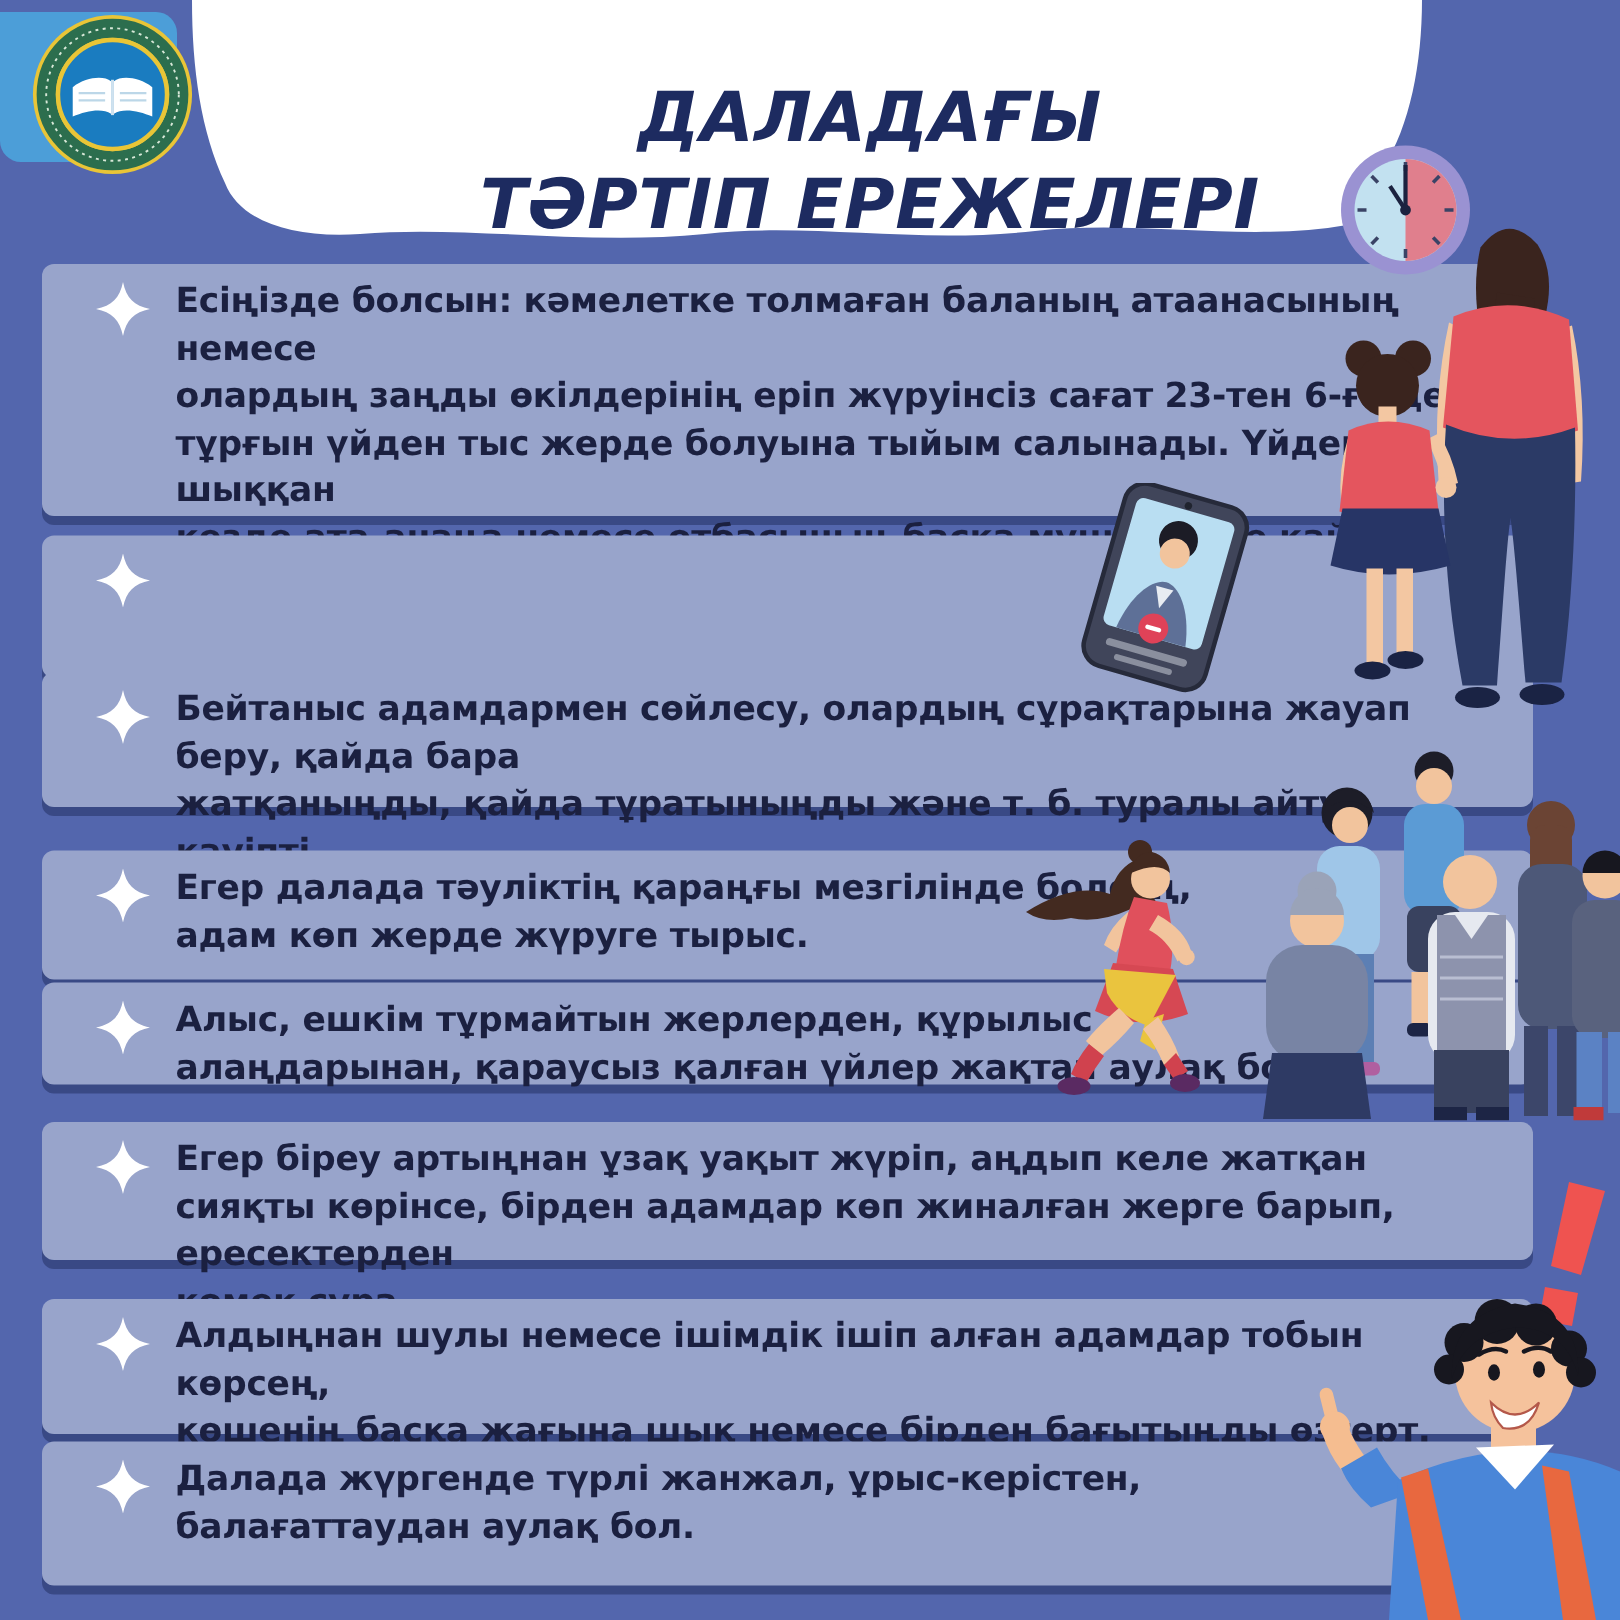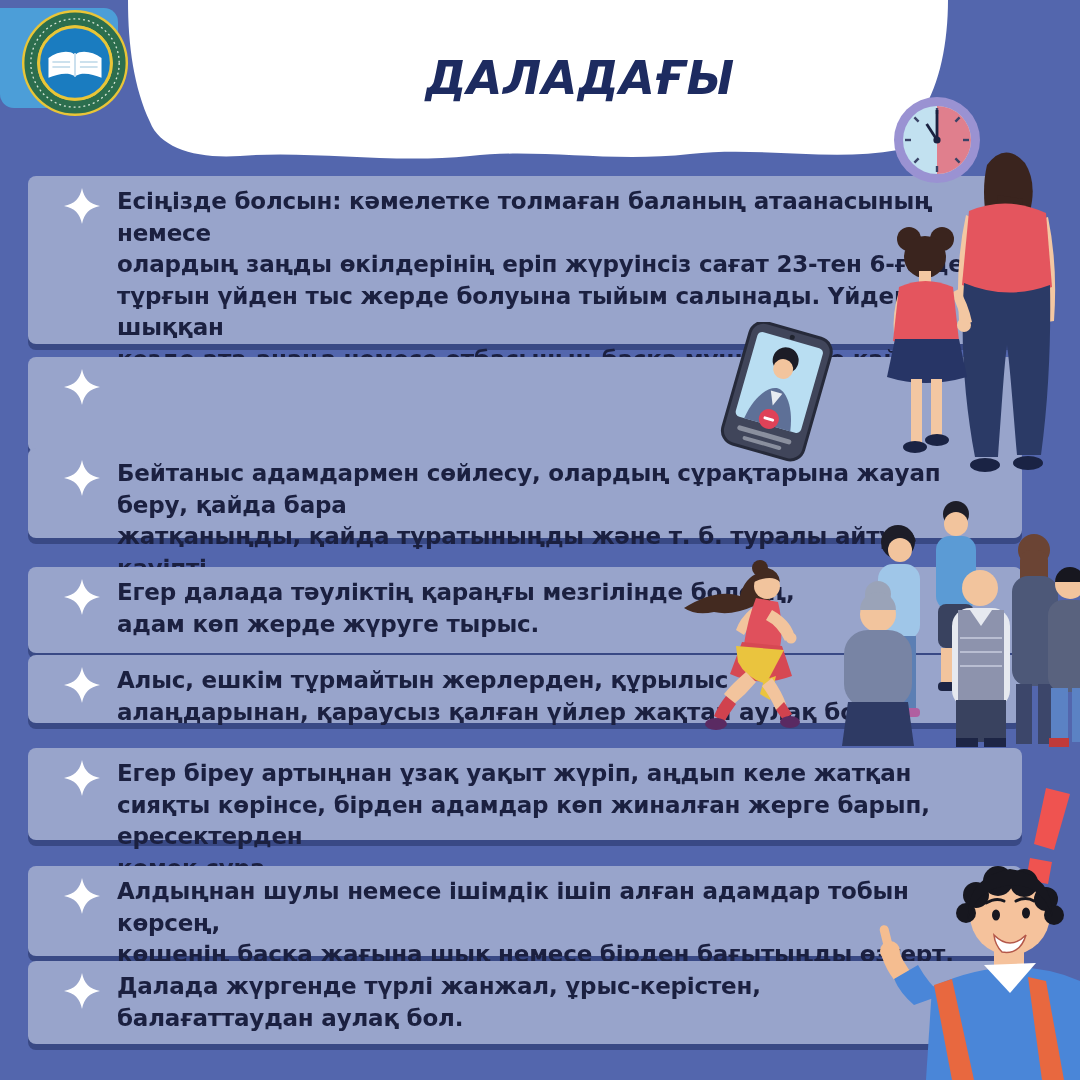--- a/index.html
+++ b/index.html
@@ -43,20 +43,21 @@
     <circle cx="56" cy="56" r="45" fill="none" stroke="#d8e8d8" stroke-width="1.3" stroke-dasharray="2 3"></circle>
     <circle cx="56" cy="56" r="37" fill="#1a7cc0" stroke="#e9c537" stroke-width="3"></circle>
     <path d="M29,51 C38,44 50,43 55,47 L55,69 C49,65 38,67 29,71 Z" fill="#ffffff"></path>
     <path d="M83,51 C74,44 62,43 57,47 L57,69 C63,65 74,67 83,71 Z" fill="#ffffff"></path>
     <rect x="55" y="46" width="2" height="24" fill="#cfe2ef"></rect>
     <path d="M33,55 h18 M33,60 h18 M61,55 h18 M61,60 h18" stroke="#bcd7e8" stroke-width="1.5"></path>
   </svg>
 
   <h1 class="title">
     <span>ДАЛАДАҒЫ</span>
+    <span>ТӘРТІП ЕРЕЖЕЛЕРІ</span>
   </h1>
 
   <div class="band" style="top:176px;height:168px">
     <svg class="star" width="36" height="36" viewBox="0 0 34 34">
         <path d="M17,0 C19,10 24,15 34,17 C24,19 19,24 17,34 C15,24 10,19 0,17 C10,15 15,10 17,0 Z" fill="#ffffff"></path>
       </svg>
     <p class="rule-text">Есіңізде болсын: кәмелетке толмаған баланың атаанасының немесе
 олардың заңды өкілдерінің еріп жүруінсіз сағат 23-тен 6-ға дейін
 тұрғын үйден тыс жерде болуына тыйым салынады. Үйден шыққан
 кезде ата-анаңа немесе отбасының басқа мүшелеріне қайда барып,
@@ -96,21 +97,21 @@
 сияқты көрінсе, бірден адамдар көп жиналған жерге барып, ересектерден
 көмек сұра.</p>
   </div>
   <div class="band" style="top:866px;height:90px">
     <svg class="star" width="36" height="36" viewBox="0 0 34 34">
         <path d="M17,0 C19,10 24,15 34,17 C24,19 19,24 17,34 C15,24 10,19 0,17 C10,15 15,10 17,0 Z" fill="#ffffff"></path>
       </svg>
     <p class="rule-text">Алдыңнан  шулы немесе ішімдік ішіп алған адамдар тобын көрсең,
 көшенің басқа жағына шық немесе  бірден бағытыңды  өзгерт.</p>
   </div>
-  <div class="band" style="top:961px;height:83px">
+  <div class="band" style="top:961px;height:96px">
     <svg class="star" width="36" height="36" viewBox="0 0 34 34">
         <path d="M17,0 C19,10 24,15 34,17 C24,19 19,24 17,34 C15,24 10,19 0,17 C10,15 15,10 17,0 Z" fill="#ffffff"></path>
       </svg>
     <p class="rule-text">Далада жүргенде түрлі жанжал, ұрыс-керістен,
 балағаттаудан аулақ бол.</p>
   </div>
 
   <svg class="ill" style="left:893px;top:96px" width="88" height="88" viewBox="0 0 88 88">
     <circle cx="44" cy="44" r="43" fill="#9a92d2"></circle>
     <circle cx="44" cy="44" r="34" fill="#c2e1f0"></circle>

